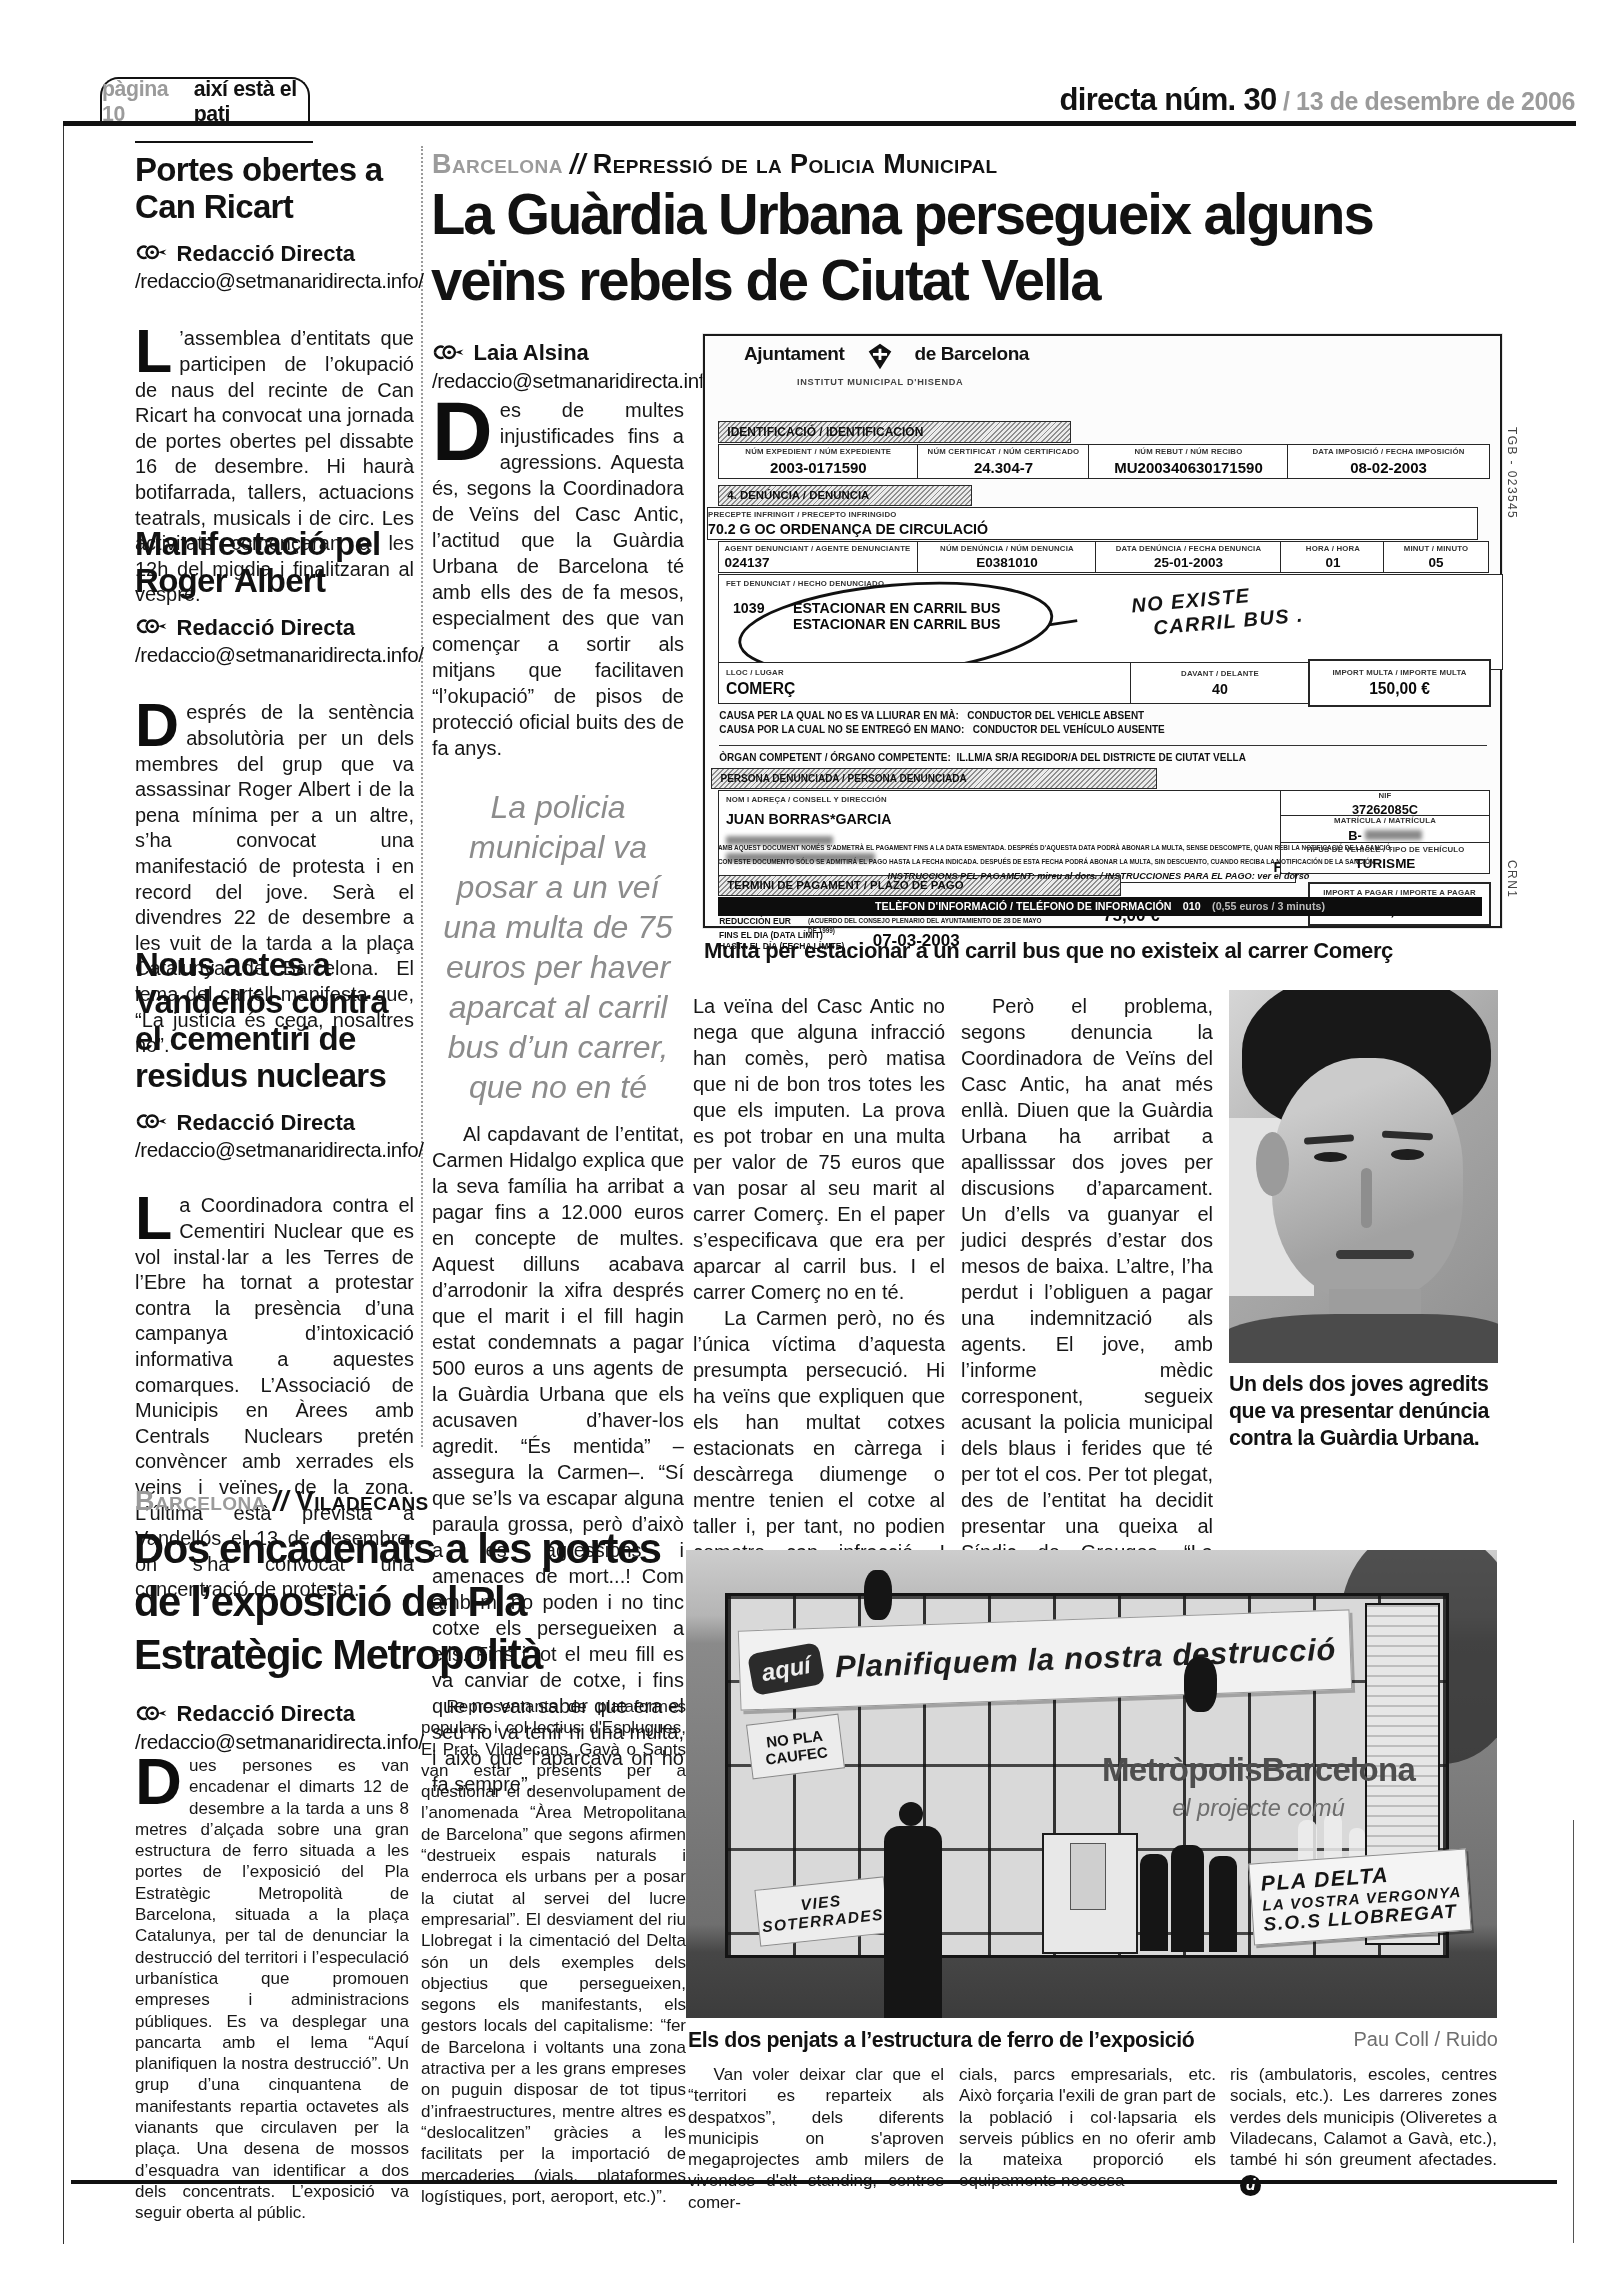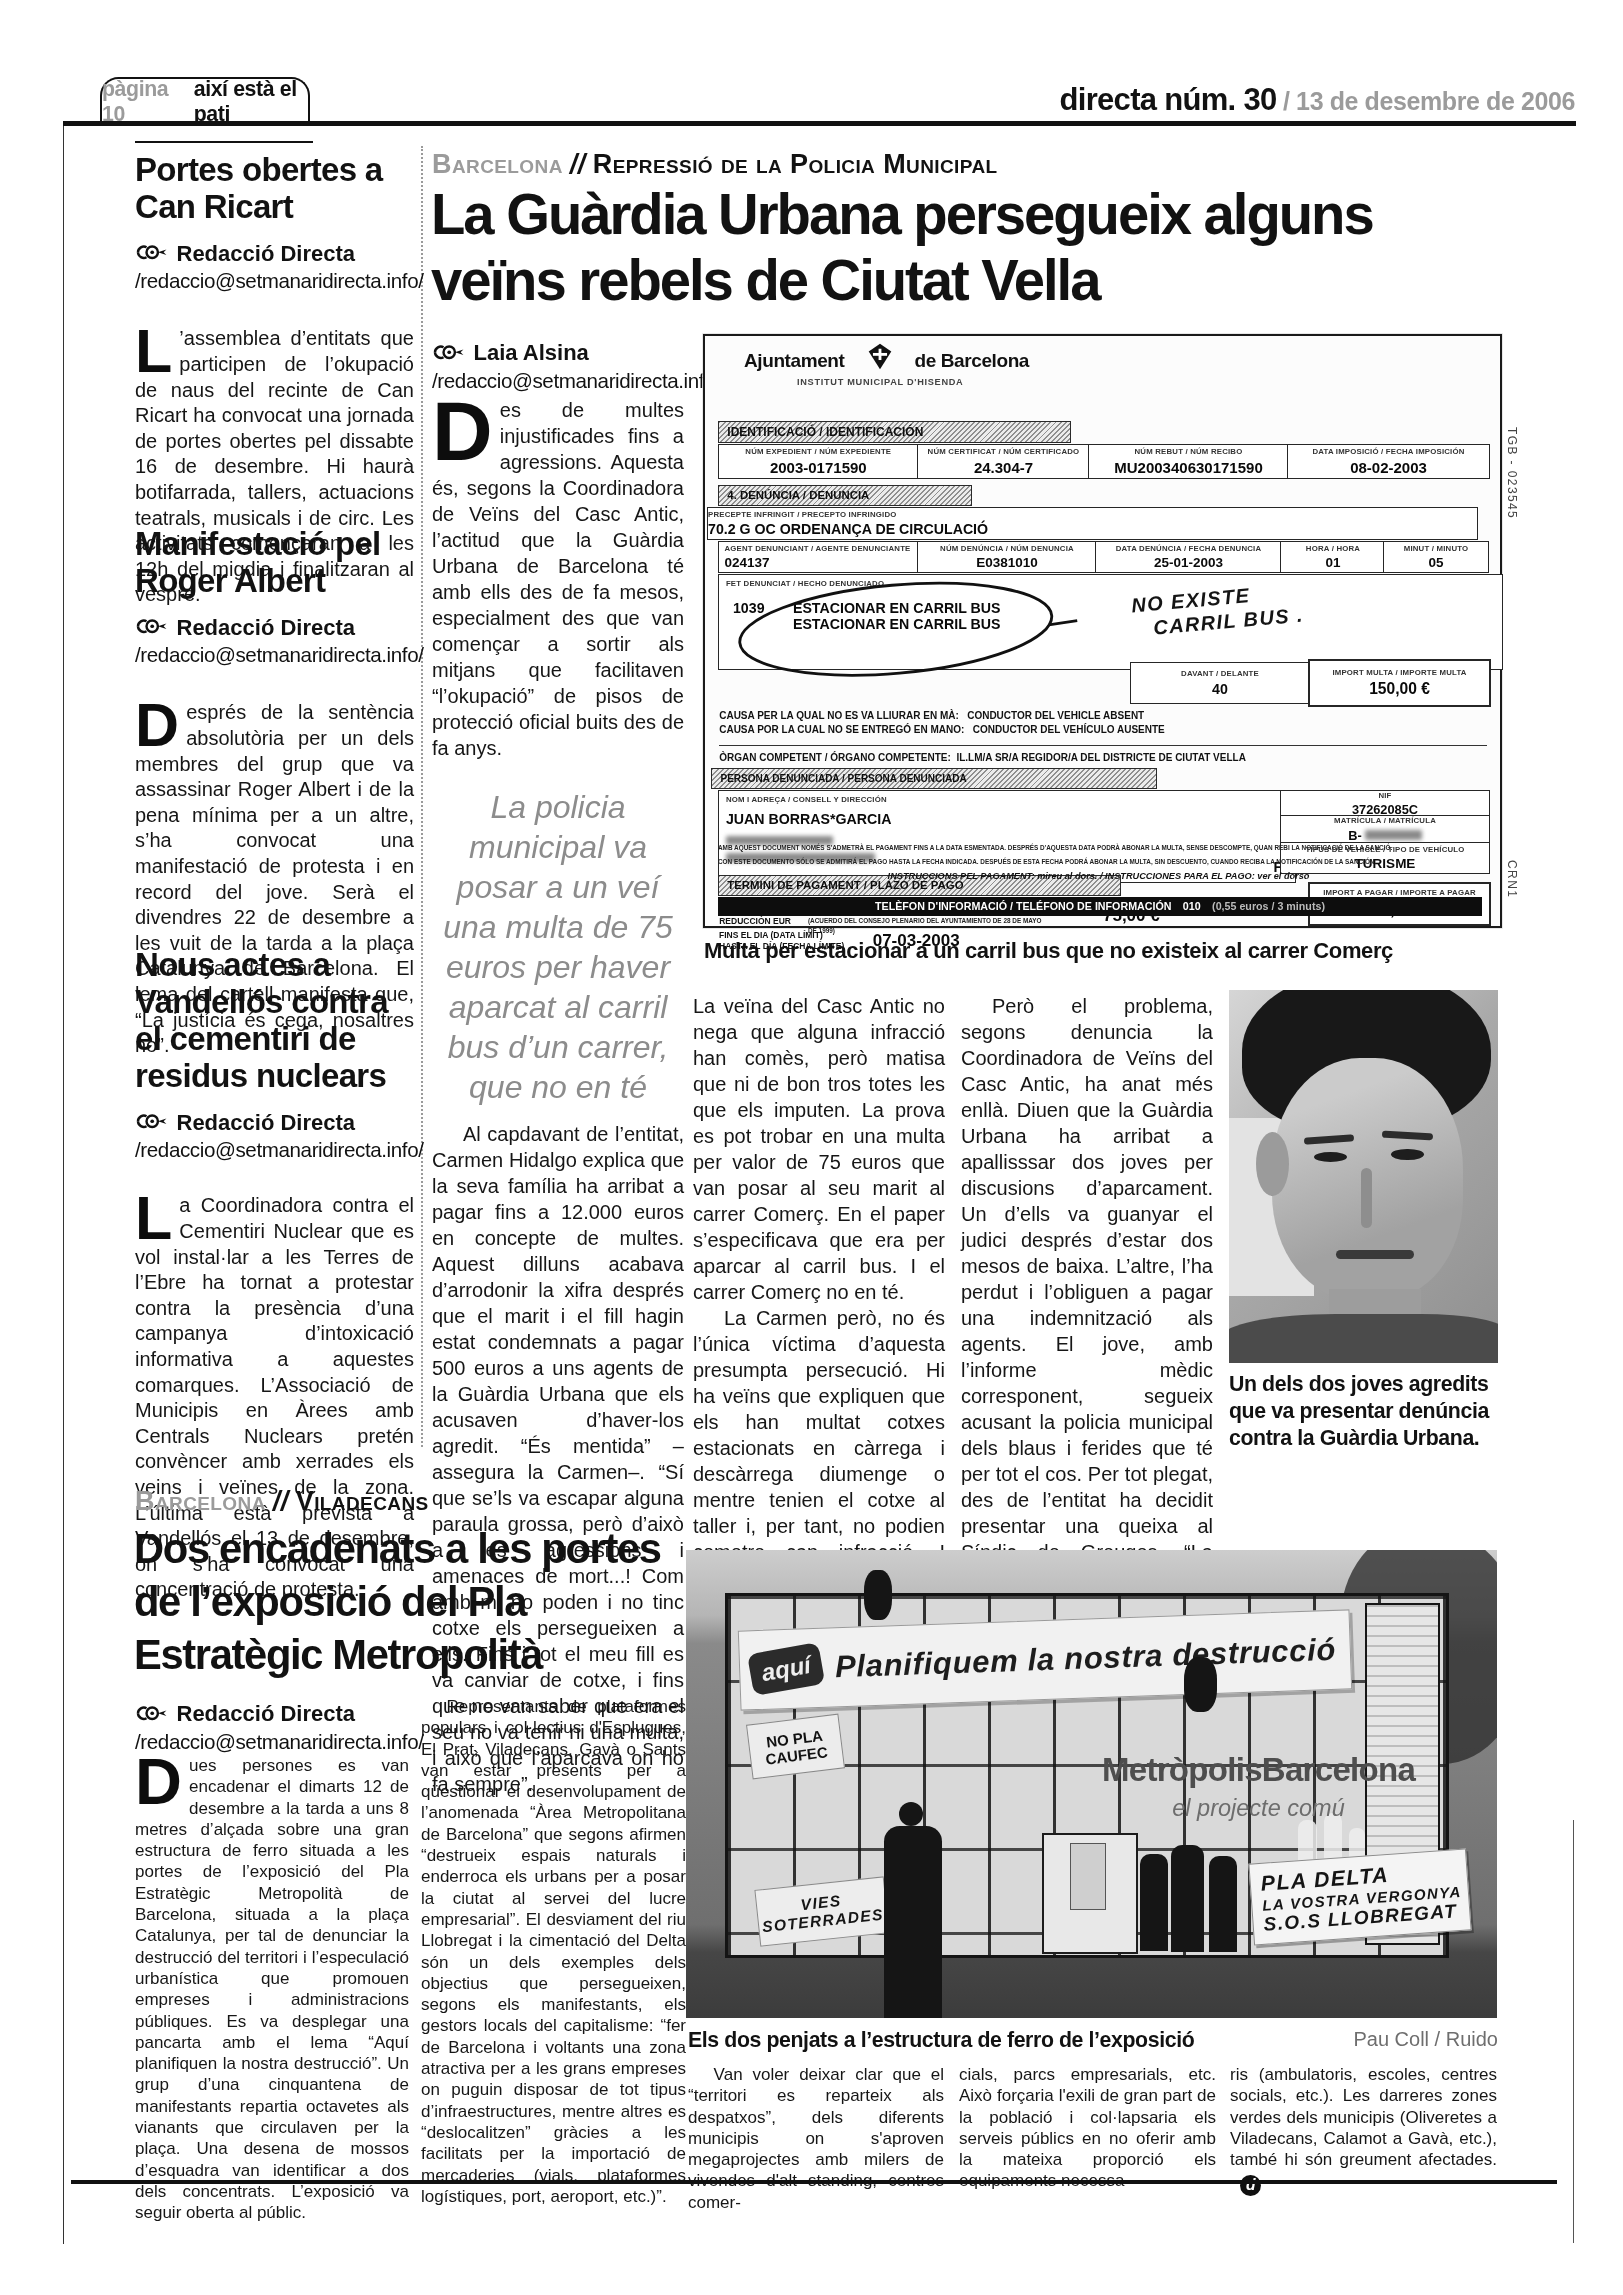--- a/index.html
+++ b/index.html
@@ -189,21 +189,21 @@
     <div class="abs" style="left:162px;top:159px;width:33px;height:11.4px;background:#1e1e1e;border-radius:50%"></div>
     <div class="abs" style="left:132px;top:178px;width:11.4px;height:60px;background:#8e8e8e;border-radius:5.7px"></div>
     <div class="abs" style="left:107px;top:260px;width:78px;height:8.5px;background:#3a3a3a;border-radius:5.7px"></div>
     <div class="abs" style="left:100px;top:299px;width:92px;height:78px;background:#9d9d9d"></div>
     <div class="abs" style="left:-7.1px;top:324px;width:284px;height:57px;background:#4b4b4b;border-radius:40% 30% 0 0"></div>
   </div>
   <div class="abs cap" style="left:1229px;top:1371px;width:269px">Un dels dos joves agredits que va presentar denúncia contra la Guàrdia Urbana.</div>
 
   <div class="abs ticket" style="left:703px;top:334px;width:795px;height:590px">
 
-    <div class="abs" style="left:39px;top:7.1px;display:flex;align-items:flex-end;gap:23px">
+    <div class="abs" style="left:39px;top:7.1px;display:flex;align-items:flex-start;gap:23px">
       <span style="font-size:19px;font-weight:bold;letter-spacing:-0.4px">Ajuntament</span>
       <span>
         <svg width="24" height="27" viewBox="0 0 34 38">
             <path d="M17 1 33 12 17 37 1 12z" fill="#111"></path>
             <rect x="7" y="14" width="20" height="4" fill="#fff"></rect>
             <rect x="15" y="8" width="4" height="16" fill="#fff"></rect>
           </svg>
       </span>
       <span style="font-size:19px;font-weight:bold;letter-spacing:-0.4px">de Barcelona</span>
     </div>
@@ -269,20 +269,24 @@
     </div>
     <svg class="abs" style="left:20px;top:239px" width="370" height="107" viewBox="0 0 520 150">
       <ellipse cx="240" cy="76" rx="220" ry="62" fill="none" stroke="#111" stroke-width="4" transform="rotate(-5 240 76)"></ellipse>
       <path d="M455 70 l40 -6" stroke="#111" stroke-width="4" fill="none"></path>
     </svg>
     <div class="abs hand" style="left:427px;top:250px;transform:rotate(-5deg);font-size:20px;line-height:24px">
       <div>NO  EXISTE</div>
       <div style="margin-left:20px">CARRIL  BUS .</div>
     </div>
 
+    <div class="abs cell" style="left:12.8px;top:326px;width:412px;height:40px;align-items:flex-start;padding-left:7.1px">
+      <span class="tl">LLOC / LUGAR</span>
+        <span class="tv" style="font-size:15.6px">COMERÇ</span>
+    </div>
     <div class="abs cell" style="left:425px;top:326px;width:178px;height:40px">
       <span class="tl">DAVANT / DELANTE</span>
         <span class="tv" style="font-size:14.2px">40</span>
     </div>
     <div class="abs cell" style="left:603px;top:323px;width:179px;height:44px;border-width:2.8px">
       <span class="tl">IMPORT MULTA / IMPORTE MULTA</span>
         <span class="tv" style="font-size:15.6px">150,00 €</span>
     </div>
 
     <div class="abs" style="left:14.2px;top:373px;font-size:10px;font-weight:bold;line-height:14.2px;color:#111">

